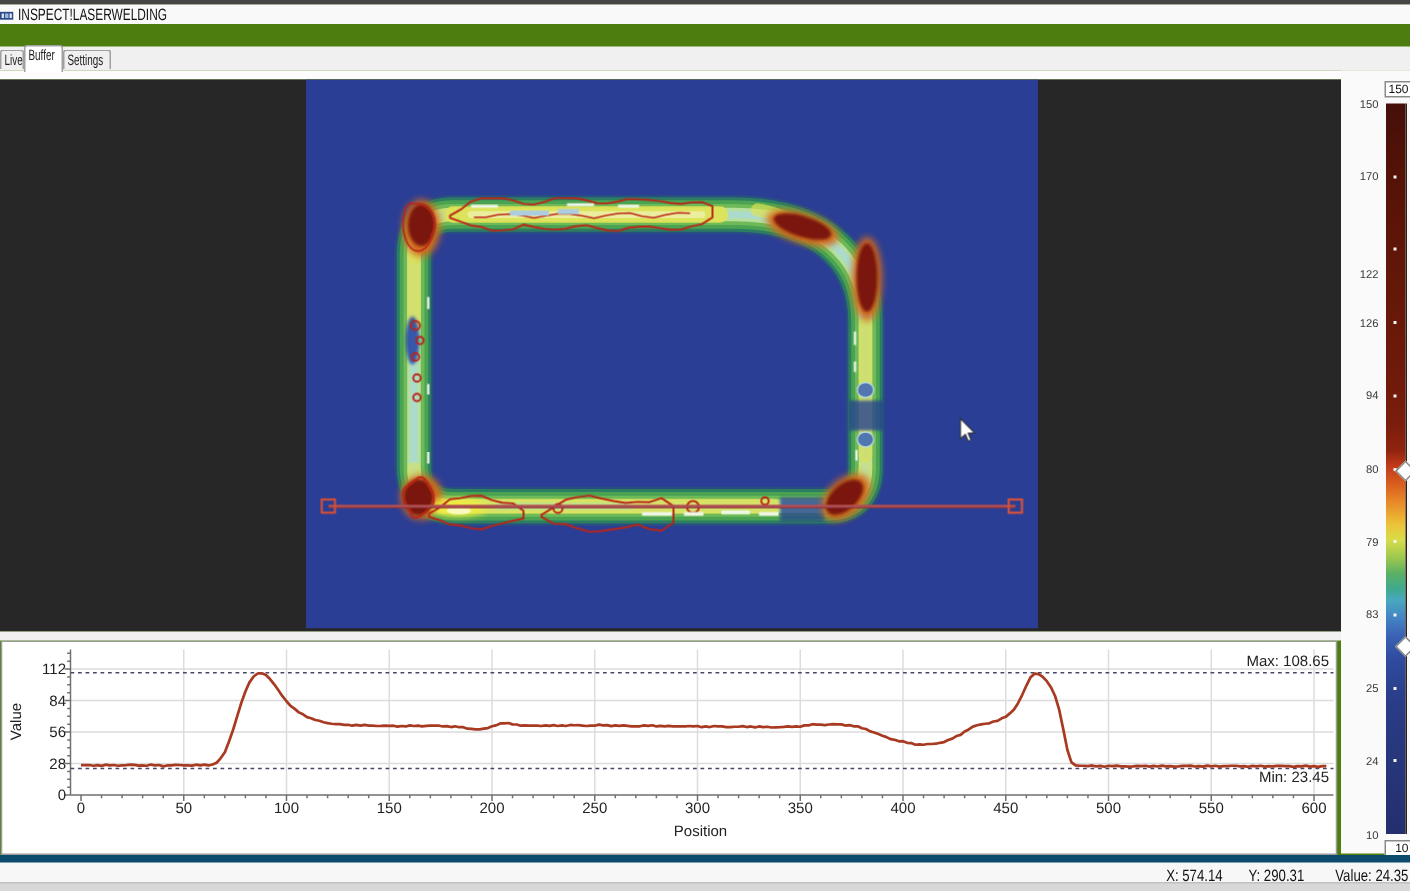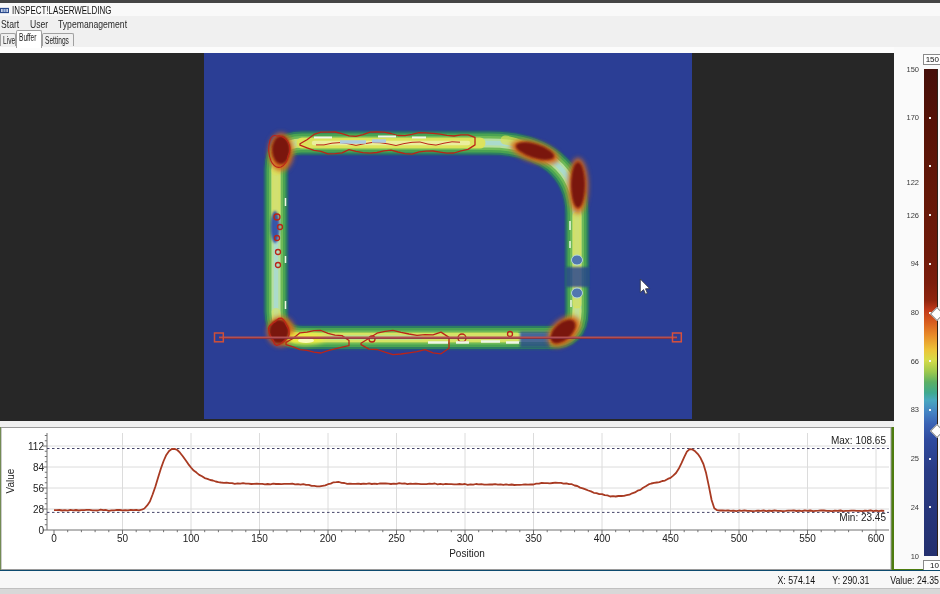--- a/index.html
+++ b/index.html
@@ -25,41 +25,36 @@
     #5cb065 64.3%, #3fa98f 66.5%, #49a8c0 68%, #4484c4 70.4%, #3a62b4 72.9%, #2f4a9e 76.2%,
     #293c86 82.3%, #232f6e 100%)}
 .cl{position:absolute;right:21px;font-size:7.5px;color:#3a3a3a;text-align:right}
 .cdot{position:absolute;left:35px;width:2px;height:2px;background:#f5f5f5;z-index:3}
 .cdiamond{position:absolute;left:38px;width:8px;height:8px;background:#fff;border:1px solid #888;
   transform:rotate(45deg);z-index:4}
 .cbox{position:absolute;left:29px;width:15px;height:9px;background:#fff;border:1px solid #8a8a8a;
   font-size:8px;color:#111;text-align:right;line-height:9px;padding-right:1px;box-sizing:content-box}
 .chart{position:absolute}
 .gapstrip{position:absolute;left:0;top:420.5px;width:894px;height:6.5px;background:#f0f0f0}
-.statusbar{position:absolute;left:0;top:570px;width:940px;height:18px;background:#f7f7f7;border-top:1px solid #0c4a6e;box-sizing:border-box}
+.statusbar{position:absolute;left:0;top:570px;width:940px;height:18px;background:#f7f7f7;border-top:5px solid #0c4a6e;box-sizing:border-box}
 .statusbar span{position:absolute;top:3px;font-size:11px;color:#111;transform:scaleX(0.8);transform-origin:100% 0;white-space:nowrap}
 .bottomstrip{position:absolute;left:0;top:588px;width:940px;height:6px;background:#d8d8d8;border-top:1px solid #c0c0c0;box-sizing:border-box}
 </style></head>
 <body>
 <div id="win">
 
 <div class="topstrip"></div>
 <div class="titlebar">
   <svg class="appicon" width="9" height="7" viewBox="0 0 12 9">
     <rect x="0" y="1" width="12" height="7" fill="#2b4a8c"></rect>
     <rect x="1.5" y="2.5" width="2" height="4" fill="#dfe7f5"></rect>
     <rect x="4.5" y="2.5" width="3" height="4" fill="#9fb6dd"></rect>
     <rect x="8.5" y="2.5" width="2" height="4" fill="#dfe7f5"></rect>
   </svg>
   <span class="apptitle">INSPECT!LASERWELDING</span>
-</div>
-<div class="menubar">
-  <span style="left:1px">Start</span>
-      <span style="left:30px">User</span>
-      <span style="left:58px">Typemanagement</span>
 </div>
 <div class="tabstrip">
   <div class="tab" style="left:0;width:14px"><span>Live</span></div>
   <div class="tab active" style="left:16px;width:24px"><span>Buffer</span></div>
   <div class="tab" style="left:42px;width:30px"><span>Settings</span></div>
 </div>
 <div class="whitegap"></div>
 
 <div class="blackarea"></div>
 <svg class="heatmap" width="488" height="366" viewBox="204 53 488 366" style="left:204px;top:53px">
@@ -155,21 +150,21 @@
 </svg>
 
 <div class="rightpanel">
   <div class="cbox" style="top:6.5px">150</div>
   <div class="cl" style="top:17.5px">150</div>
       <div class="cl" style="top:66.2px">170</div>
       <div class="cl" style="top:131px">122</div>
       <div class="cl" style="top:163.6px">126</div>
       <div class="cl" style="top:212.3px">94</div>
       <div class="cl" style="top:261.0px">80</div>
-      <div class="cl" style="top:309.7px">66</div>
+      <div class="cl" style="top:309.7px">79</div>
       <div class="cl" style="top:358.4px">83</div>
       <div class="cl" style="top:407.1px">25</div>
       <div class="cl" style="top:455.8px">24</div>
       <div class="cl" style="top:504.5px">10</div>
   <div class="cbar"></div>
   <div class="cdot" style="top:69.7px"></div>
       <div class="cdot" style="top:118.4px"></div>
       <div class="cdot" style="top:167.1px"></div>
       <div class="cdot" style="top:215.8px"></div>
       <div class="cdot" style="top:264.5px"></div>

